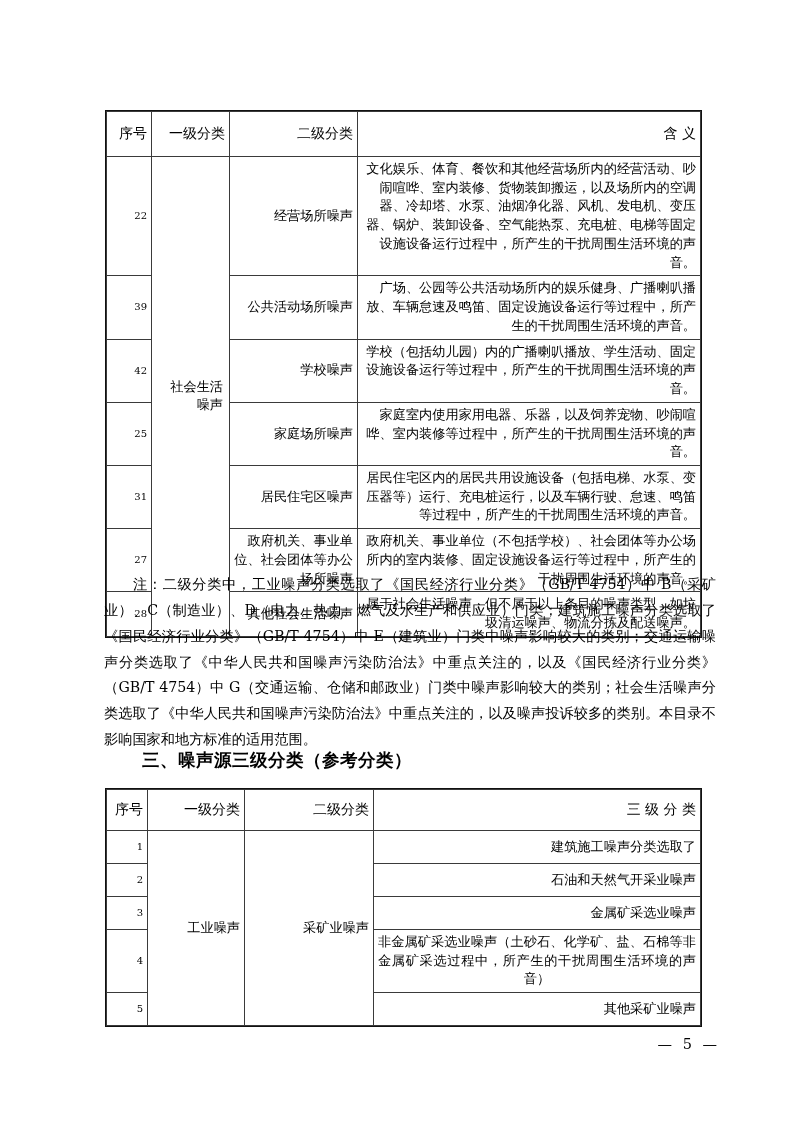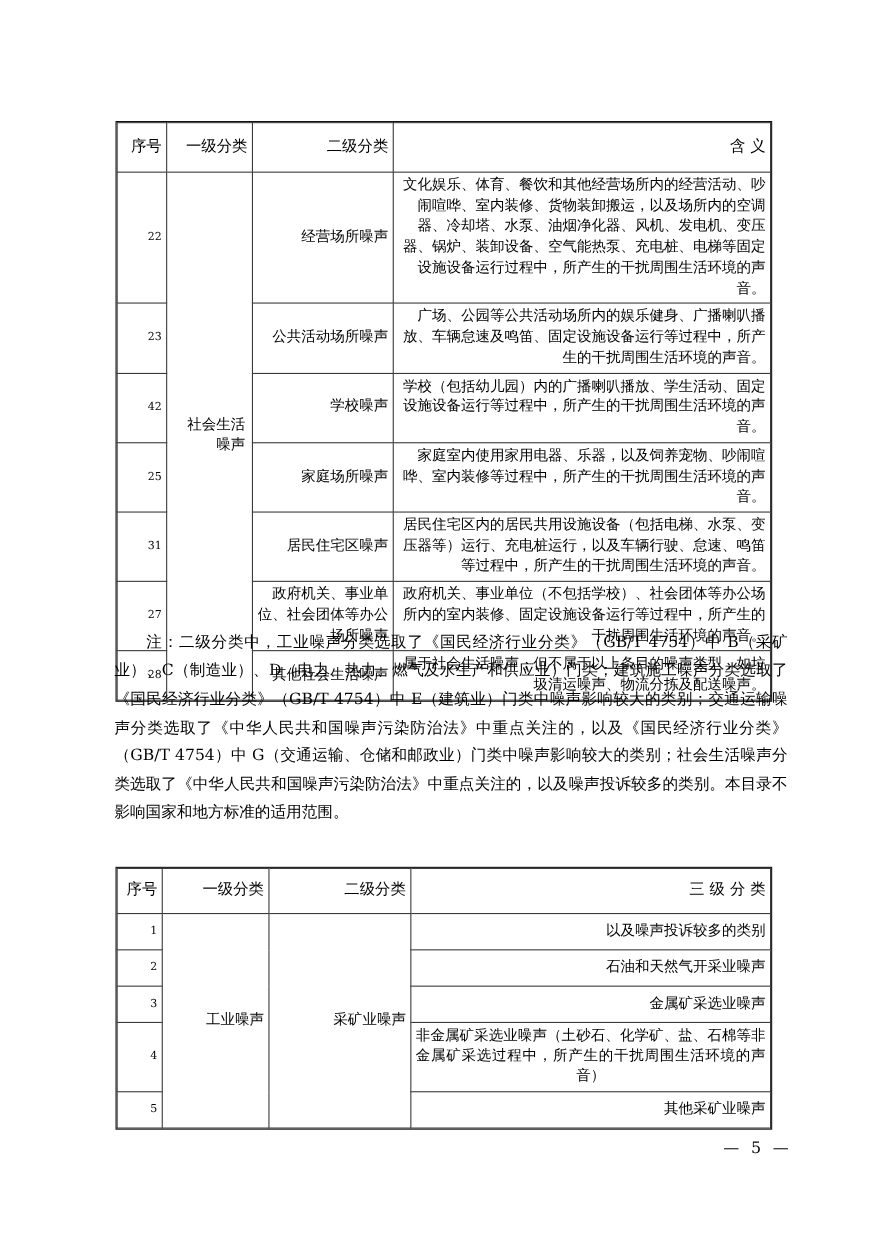--- a/index.html
+++ b/index.html
@@ -120,21 +120,21 @@
         </tr>
       </thead>
       <tbody>
         <tr style="height:94px;">
           <td class="num-cell">22</td>
           <td class="ctr" rowspan="7" style="padding:0 6px;">社会生活噪声</td>
           <td class="ctr">经营场所噪声</td>
           <td class="just">文化娱乐、体育、餐饮和其他经营场所内的经营活动、吵闹喧哗、室内装修、货物装卸搬运，以及场所内的空调器、冷却塔、水泵、油烟净化器、风机、发电机、变压器、锅炉、装卸设备、空气能热泵、充电桩、电梯等固定设施设备运行过程中，所产生的干扰周围生活环境的声音。</td>
         </tr>
         <tr style="height:60px;">
-          <td class="num-cell">23</td>
+          <td class="num-cell">39</td>
           <td class="ctr">公共活动场所噪声</td>
           <td class="just">广场、公园等公共活动场所内的娱乐健身、广播喇叭播放、车辆怠速及鸣笛、固定设施设备运行等过程中，所产生的干扰周围生活环境的声音。</td>
         </tr>
         <tr style="height:60px;">
           <td class="num-cell">42</td>
           <td class="ctr">学校噪声</td>
           <td class="just">学校（包括幼儿园）内的广播喇叭播放、学生活动、固定设施设备运行等过程中，所产生的干扰周围生活环境的声音。</td>
         </tr>
         <tr style="height:41px;">
           <td class="num-cell">25</td>
@@ -157,20 +157,21 @@
           <td class="just">属于社会生活噪声，但不属于以上条目的噪声类型，如垃圾清运噪声、物流分拣及配送噪声。</td>
         </tr>
       </tbody>
     </table>
   </div>
 
   <div class="note">
     <span class="indent"></span><span>注：</span><span>二级分类中，工业噪声分类选取了《国民经济行业分类》（GB/T 4754）中 B（采矿业）、C（制造业）、D（电力、热力、燃气及水生产和供应业）门类；建筑施工噪声分类选取了《国民经济行业分类》（GB/T 4754）中 E（建筑业）门类中噪声影响较大的类别；交通运输噪声分类选取了《中华人民共和国噪声污染防治法》中重点关注的，以及《国民经济行业分类》（GB/T 4754）中 G（交通运输、仓储和邮政业）门类中噪声影响较大的类别；社会生活噪声分类选取了《中华人民共和国噪声污染防治法》中重点关注的，以及噪声投诉较多的类别。本目录不影响国家和地方标准的适用范围。</span>
   </div>
 
+  <div class="section-heading">三、噪声源三级分类（参考分类）</div>
 
   <div class="tbl-wrap" style="left:105px; top:788px; width:595px;">
     <table class="doc-table" style="width:100%;">
       <colgroup>
         <col style="width:41px">
         <col style="width:97px">
         <col style="width:129px">
         <col>
       </colgroup>
       <thead>
@@ -179,21 +180,21 @@
           <th class="hdr-cell">一级分类</th>
           <th class="hdr-cell">二级分类</th>
           <th class="hdr-cell">三  级  分  类</th>
         </tr>
       </thead>
       <tbody>
         <tr style="height:33px;">
           <td class="num-cell">1</td>
           <td class="ctr" rowspan="5">工业噪声</td>
           <td class="ctr" rowspan="5">采矿业噪声</td>
-          <td class="ctr">以及噪声投诉较多的类别</td>
+          <td class="ctr">建筑施工噪声分类选取了</td>
         </tr>
         <tr style="height:33px;">
           <td class="num-cell">2</td>
           <td class="ctr">石油和天然气开采业噪声</td>
         </tr>
         <tr style="height:33px;">
           <td class="num-cell">3</td>
           <td class="ctr">金属矿采选业噪声</td>
         </tr>
         <tr style="height:58px;">

